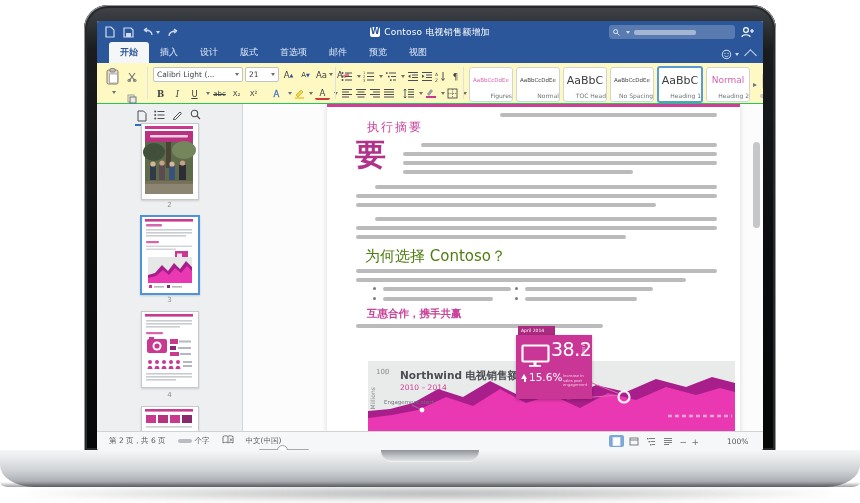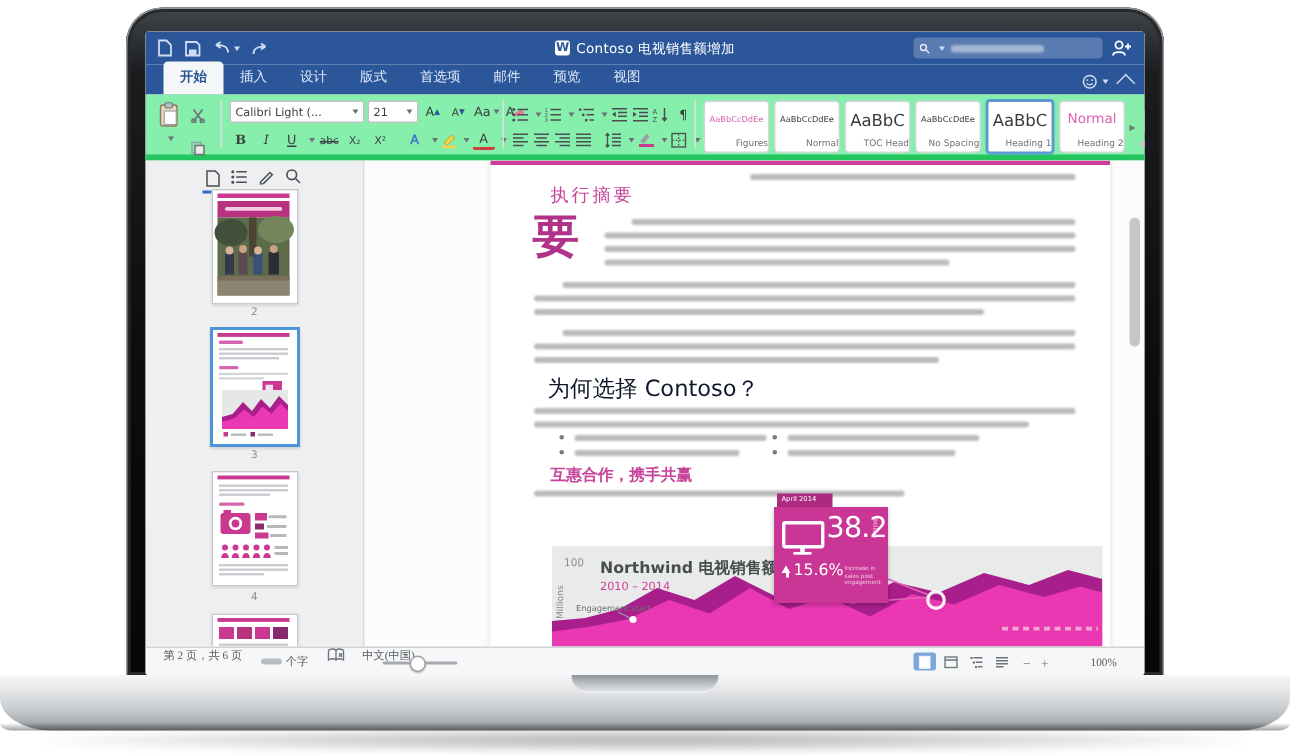--- a/index.html
+++ b/index.html
@@ -28,28 +28,28 @@
   .titlebar{height:22px;background:#2b579a;display:flex;align-items:center;padding:0 8px;position:relative;flex:0 0 auto;}
   .tb-icons{display:flex;gap:8px;align-items:center;}
   .tb-title{position:absolute;left:0;right:0;text-align:center;color:#fff;font-size:9px;letter-spacing:.2px;
             display:flex;justify-content:center;align-items:center;gap:4px;pointer-events:none;}
   .word-badge{width:10px;height:10px;background:#fff;color:#2b579a;font-weight:bold;font-size:8px;
             line-height:10px;text-align:center;border-radius:2px;display:inline-block;}
   .searchbox{position:absolute;right:28px;top:4px;width:118px;height:14px;border-radius:3px;
             background:rgba(255,255,255,.22);display:flex;align-items:center;padding:0 4px;gap:4px;}
   .search-blur{width:62px;height:5px;border-radius:2px;background:rgba(255,255,255,.45);filter:blur(.6px);}
   
-  .tabrow{height:20px;background:#2b579a;display:flex;align-items:flex-end;padding-left:12px;position:relative;flex:0 0 auto;}
+  .tabrow{height:20px;background:#2b579a;display:flex;align-items:center;padding-left:12px;position:relative;flex:0 0 auto;}
   .tab{color:#dfe8f8;font-size:9px;padding:4px 11px 5px;cursor:default;}
   .tab.active{background:#f5f6f7;color:#2b579a;font-weight:bold;border-radius:3px 3px 0 0;}
   .tabrow-right{position:absolute;right:8px;bottom:3px;display:flex;align-items:center;gap:7px;color:#fff;}
   .chev-collapse{width:8px;height:8px;border-left:1.5px solid #cfdcf2;border-top:1.5px solid #cfdcf2;
             transform:rotate(45deg);margin-top:3px;}
   
-  .ribbon{height:40px;background:#86efac;border-bottom:4px solid #22c55e;position:relative;flex:0 0 auto;}
+  .ribbon{height:40px;background:#fef9c3;border-bottom:1px solid #22c55e;position:relative;flex:0 0 auto;}
   .rsep{position:absolute;top:4px;bottom:4px;width:1px;background:#dee0e2;}
   .rrow{position:absolute;display:flex;align-items:center;gap:2px;}
   .rbtn{height:13px;min-width:13px;display:flex;align-items:center;justify-content:center;
         font-size:8.5px;color:#3c4043;border-radius:2px;padding:0 1px;}
   .combo{height:13px;background:#fff;border:1px solid #bfc3c7;border-radius:2px;display:flex;
         align-items:center;font-size:7.5px;color:#3c4043;padding:0 3px;justify-content:space-between;}
   .caret{width:0;height:0;border-left:2.5px solid transparent;border-right:2.5px solid transparent;
         border-top:3px solid #6b7075;margin-left:2px;}
   .caret.lt{border-top-color:#cfdcf2;}
   .style-card{width:42px;height:33px;background:#fff;border:1px solid #d2d5d8;border-radius:3px;
@@ -80,22 +80,22 @@
   .callout-box{position:absolute;left:189px;top:231px;width:76px;height:64px;background:#c93695;
         box-shadow:0 1px 3px rgba(0,0,0,.25);}
   .c-val{position:absolute;left:35px;top:3px;font-size:19px;color:#fff;letter-spacing:-.5px;}
   .c-unit{position:absolute;left:70px;top:8px;font-size:4px;color:#f4c9e4;transform:rotate(90deg);transform-origin:left top;}
   .c-delta{position:absolute;left:13px;top:36px;font-size:10.5px;color:#fff;}
   .c-note{position:absolute;left:47px;top:39px;width:27px;font-size:3.8px;line-height:1.25;color:#f4c9e4;}
   .c-arrow{position:absolute;left:5px;top:39px;width:0;height:0;border-left:3.5px solid transparent;
         border-right:3.5px solid transparent;border-bottom:5px solid #fff;}
   .c-arrow-stem{position:absolute;left:7.5px;top:44px;width:2px;height:3px;background:#fff;}
   
-  .statusbar{height:18px;background:#f6f7f8;border-top:1px solid #d0d3d5;display:flex;
-        font-size:7.5px;color:#55595d;position:relative;flex:0 0 auto;font-family:Liberation Serif, serif;}
+  .statusbar{height:18px;background:#f6f7f8;border-top:1px solid #d0d3d5;display:flex;align-items:center;
+        font-size:7.5px;color:#55595d;position:relative;flex:0 0 auto;}
   .sb-item{margin-left:12px;}
   .viewbtn{width:15px;height:12px;display:flex;align-items:center;justify-content:center;border-radius:2px;}
   .viewbtn.active{background:#7da7d9;}
   .zoomtrack{width:50px;height:2px;background:#a6aaae;border-radius:1px;position:relative;}
   .zoomknob{position:absolute;left:18px;top:-3.5px;width:9px;height:9px;border-radius:50%;
         background:#fdfdfd;border:1px solid #9da1a5;box-shadow:0 1px 1px rgba(0,0,0,.2);}
 </style>
 </head>
 <body>
 
@@ -498,21 +498,21 @@
           <div class="bl" style="left:76px;top:66px;width:230px;"></div>
 
           <div class="bl" style="left:48px;top:81px;width:342px;"></div>
           <div class="bl" style="left:29px;top:90px;width:361px;"></div>
           <div class="bl" style="left:29px;top:99px;width:300px;"></div>
 
           <div class="bl" style="left:48px;top:113px;width:342px;"></div>
           <div class="bl" style="left:29px;top:122px;width:361px;"></div>
           <div class="bl" style="left:29px;top:131px;width:270px;"></div>
 
-          <div class="h-mag" style="left:38px;top:143px;font-size:15px;color:#0f172a;text-align:right;">为何选择 Contoso？</div>
+          <div class="h-mag" style="left:38px;top:143px;font-size:15px;color:#4d7c0f;text-align:right;">为何选择 Contoso？</div>
 
           <div class="bl" style="left:29px;top:165px;width:361px;"></div>
           <div class="bl" style="left:29px;top:174px;width:330px;"></div>
 
           <div class="dot" style="left:46px;top:183px;"></div>
           <div class="bl" style="left:56px;top:183px;width:128px;"></div>
           <div class="dot" style="left:46px;top:193px;"></div>
           <div class="bl" style="left:56px;top:193px;width:110px;"></div>
           <div class="dot" style="left:188px;top:183px;"></div>
           <div class="bl" style="left:198px;top:183px;width:128px;"></div>

